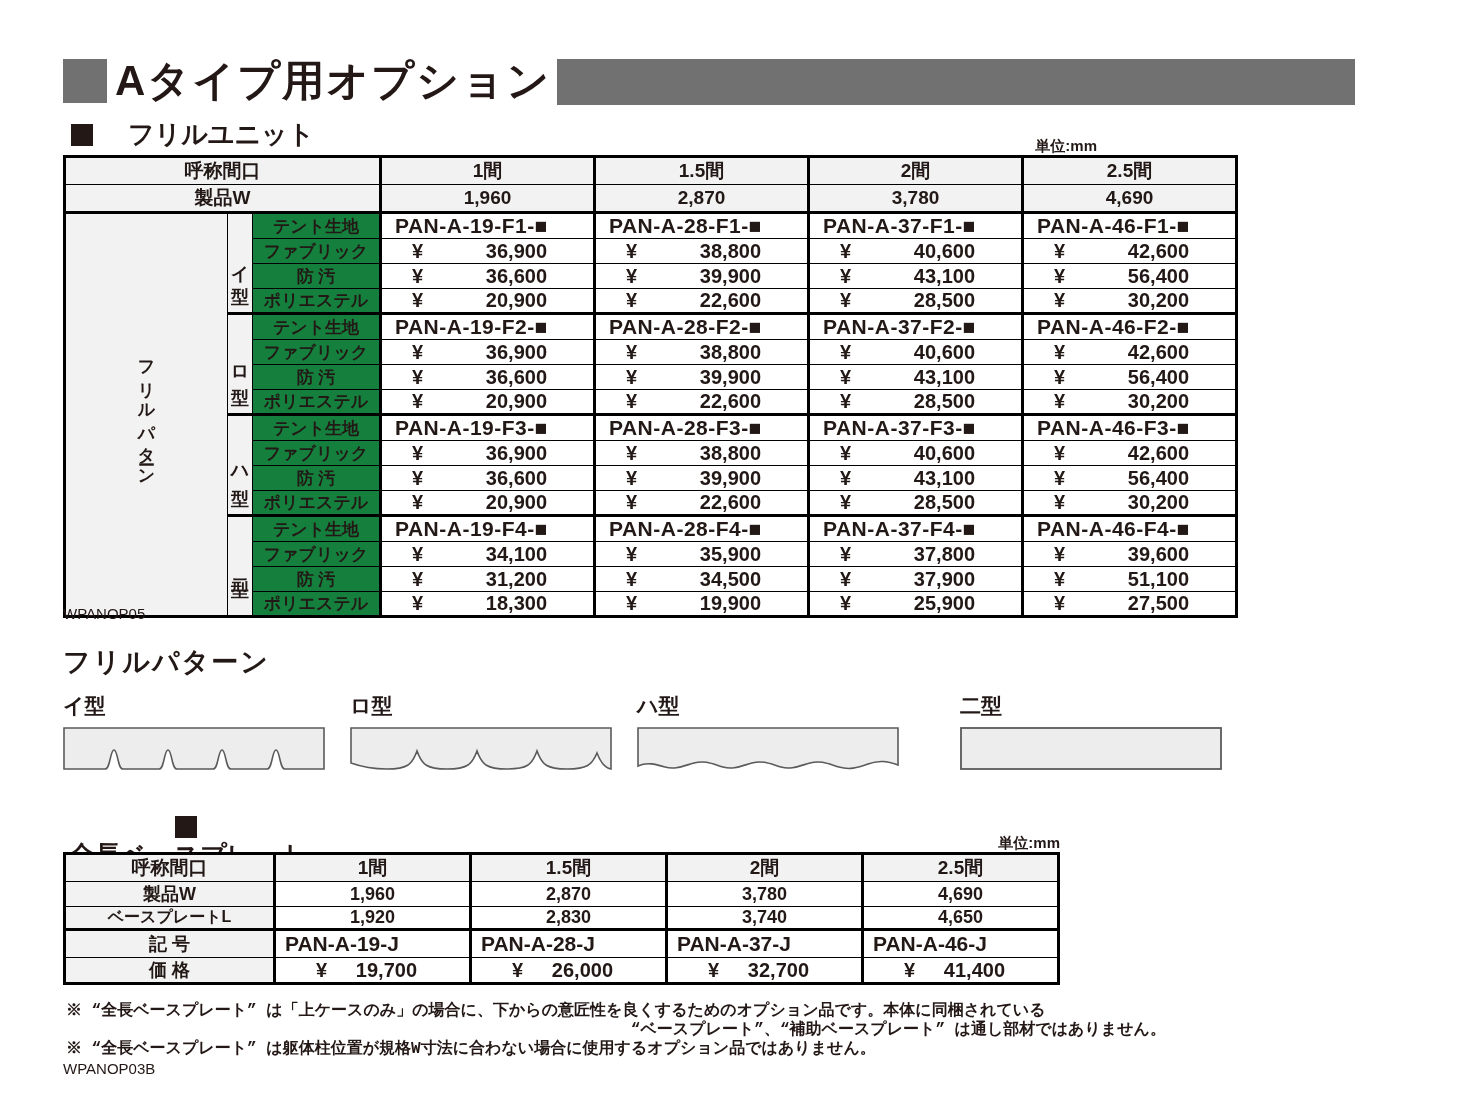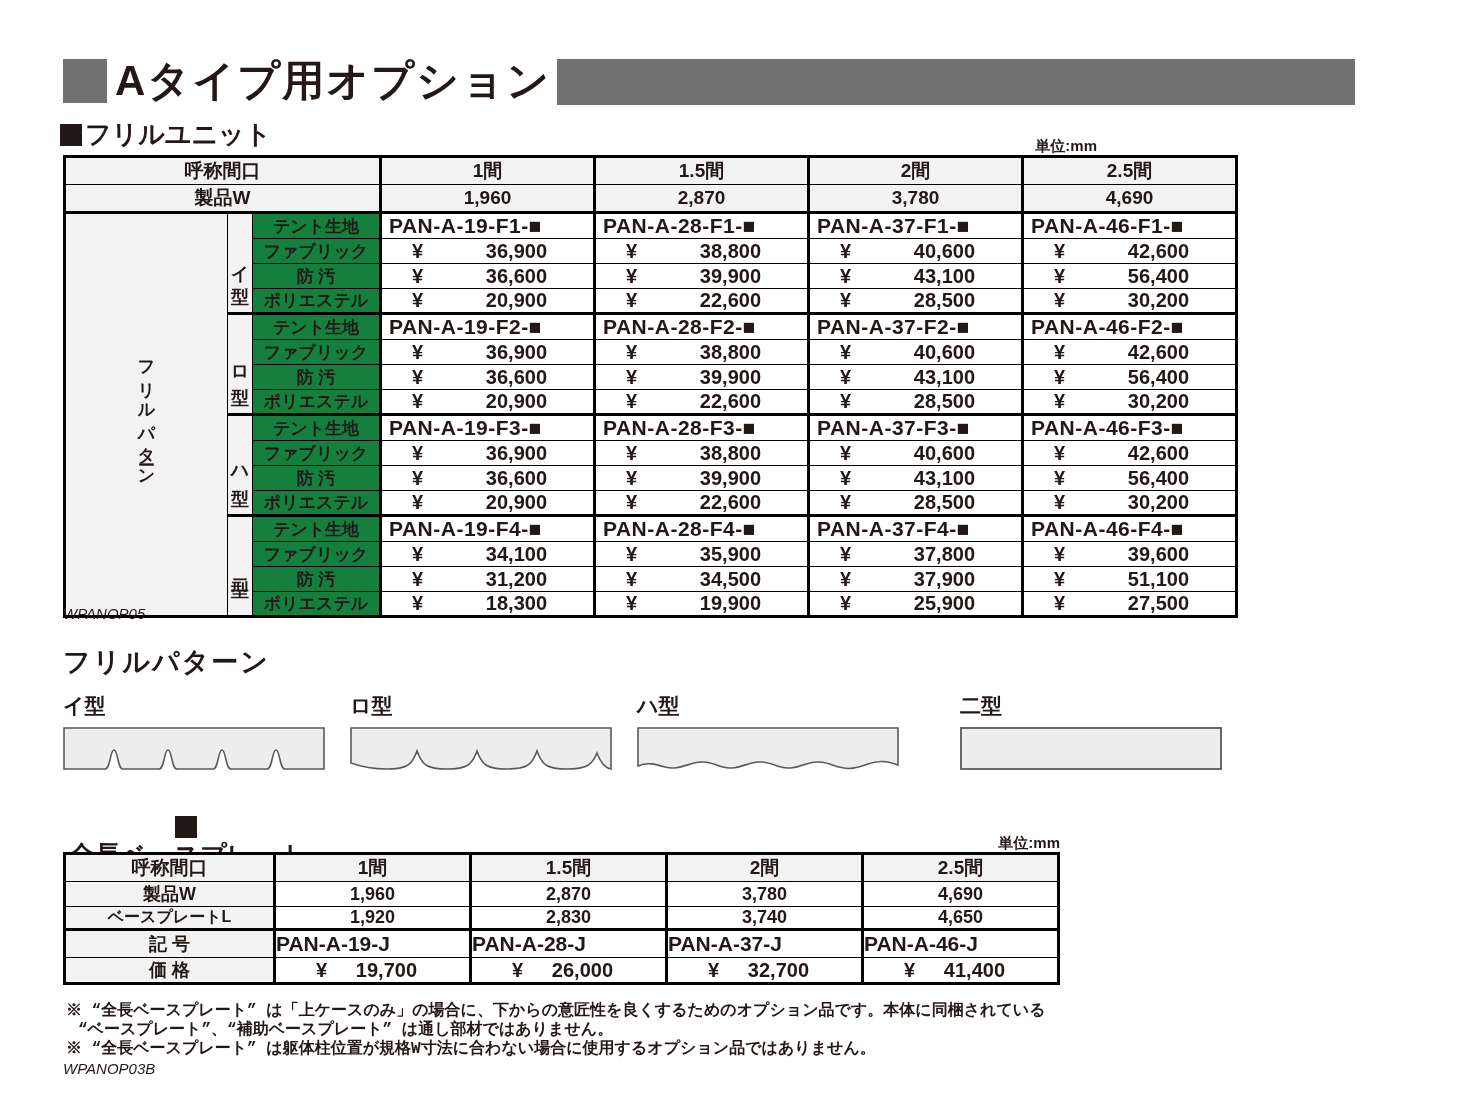--- a/index.html
+++ b/index.html
@@ -27,62 +27,62 @@
   .gray { background:#f2f2f2; }
 
   
   .t1 { position:absolute; left:63px; top:155px; border:3px solid #000; }
   .t1 td { height:25px; }
   .t1 .hdr td { font-weight:bold; font-size:19px; background:#f2f2f2; }
   .t1 .hdr2 td { border-bottom:3px solid #000; }
   .t1 .side { width:25px; writing-mode:vertical-rl; font-weight:bold; font-size:17px; letter-spacing:2px; background:#f2f2f2; }
   .t1 .type { width:25px; writing-mode:vertical-rl; text-orientation:upright; font-weight:bold; font-size:18px; background:#f2f2f2; }
   .t1 .rlbl { width:128px; font-weight:bold; font-size:17px; background:#15803d; }
-  .t1 .code { width:214px; border-left:3px solid #000; text-align:left; font-weight:bold; font-size:21px; padding-left:7px; letter-spacing:0.5px; }
+  .t1 .code { width:214px; border-left:3px solid #000; text-align:left; font-weight:bold; font-size:21px; padding-left:13px; letter-spacing:0.5px; }
   .t1 .price { width:214px; border-left:3px solid #000; }
   .grp-start td { border-top:3px solid #000; }
   tr.dashed td { border-top:1px dashed #000; }
   .pw { display:flex; justify-content:space-between; padding:0 46px 0 30px; font-size:20px; font-weight:bold; }
 
   
-  .doc-code { position:absolute; font-size:15px; color:#231815;font-style:italic; }
+  .doc-code { position:absolute; font-size:15px; color:#231815; }
 
   
   .pat-head { position:absolute; left:63px; top:644px; font-size:27px; font-weight:bold; letter-spacing:2px; }
   .pat-item { position:absolute; width:262px; }
   .pat-label { font-size:21px; font-weight:bold; margin-bottom:7px; }
   .pat-item svg { display:block; }
 
   
   .t2 { position:absolute; left:63px; top:852px; border:3px solid #000; }
   .t2 td { height:23px; }
   .t2 .lbl { width:210px; font-weight:bold; font-size:18px; background:#f2f2f2; }
   .t2 .d { width:196px; border-left:3px solid #000; font-size:18px; font-weight:bold; }
   .t2 .hdr td { background:#f2f2f2; font-weight:bold; font-size:19px; }
   .t2 .colorval { border-left:3px solid #000; font-weight:bold; font-size:19px; background:#fff; }
   .t2 tr.thick-top td { border-top:3px solid #000; }
-  .t2 .code { border-left:3px solid #000; text-align:left; font-weight:bold; font-size:21px; padding-left:0; height:28px; background:#fff; }
+  .t2 .code { border-left:3px solid #000; text-align:left; font-weight:bold; font-size:21px; padding-left:9px; height:28px; background:#fff; }
   .t2 .pw { padding:0 52px 0 40px; }
 
   
   .notes { position:absolute; left:66px; top:1002px; font-size:16px; font-weight:bold; line-height:19px; color:#231815; width:1100px;font-family:Liberation Mono, monospace; }
-  .notes .l2 { padding-left:12px; }
+  .notes .l2 { padding-left:12px;text-align:right; }
 </style>
 </head>
 <body>
 
 <div class="page">
 
   <div class="title-row">
     <span class="title-sq"></span>
     <span class="title-text">Aタイプ用オプション</span>
   </div>
   <div class="title-bar"></div>
 
-  <div class="sec-head" style="left:60px; top:117px;">
+  <div class="sec-head" style="left:71px; top:117px;gap:32px;">
     <span class="blk-sq"></span>
     <span>フリルユニット</span>
   </div>
   <div class="unit-label" style="left:957px; top:137px; width:140px;">単位:mm</div>
 
   <table class="t1">
     <tbody>
         <tr class="hdr">
       <td class="gray" colspan="3" style="width:178px;">呼称間口</td>
       <td style="border-left:3px solid #000;">1間</td>

